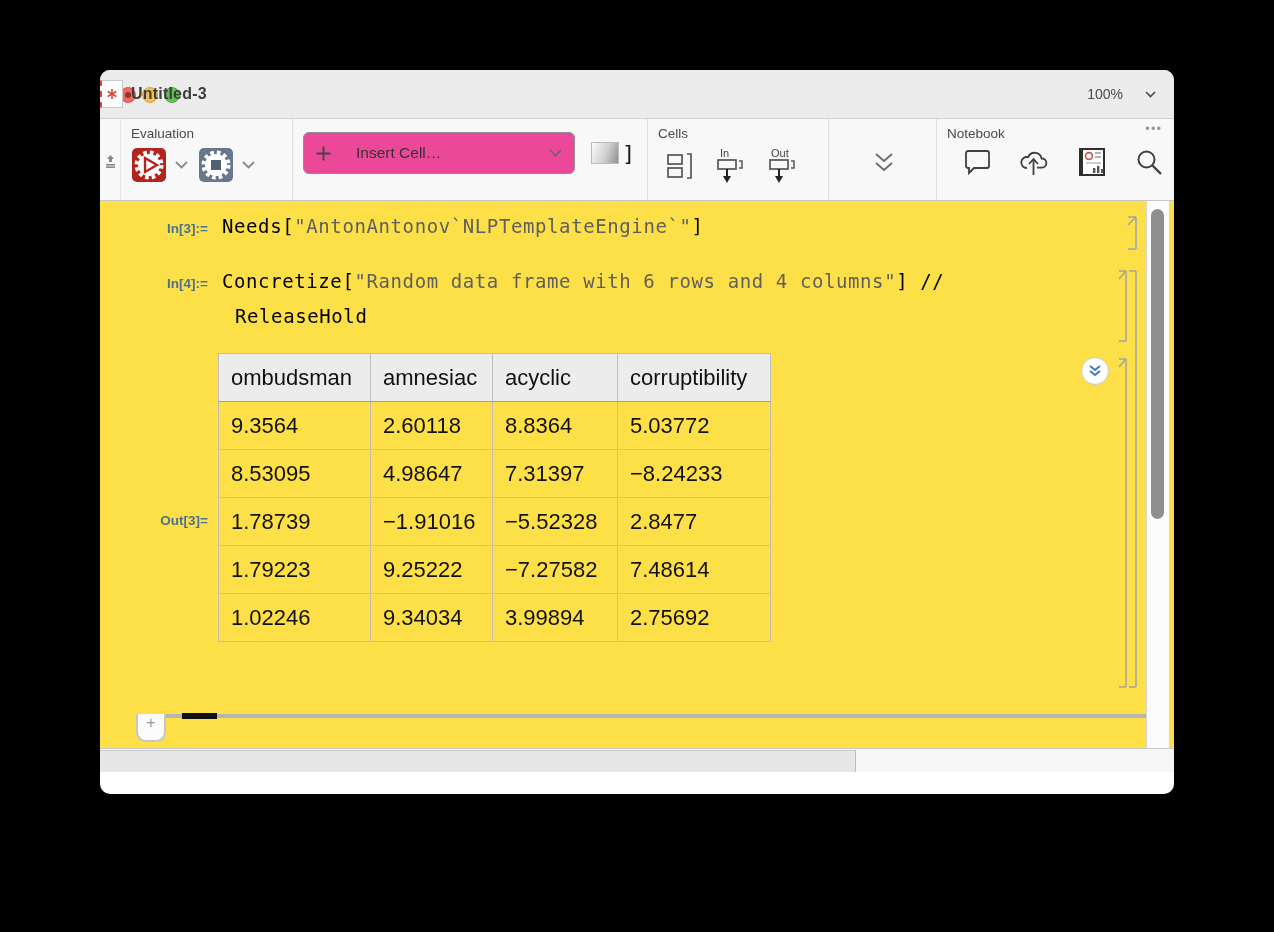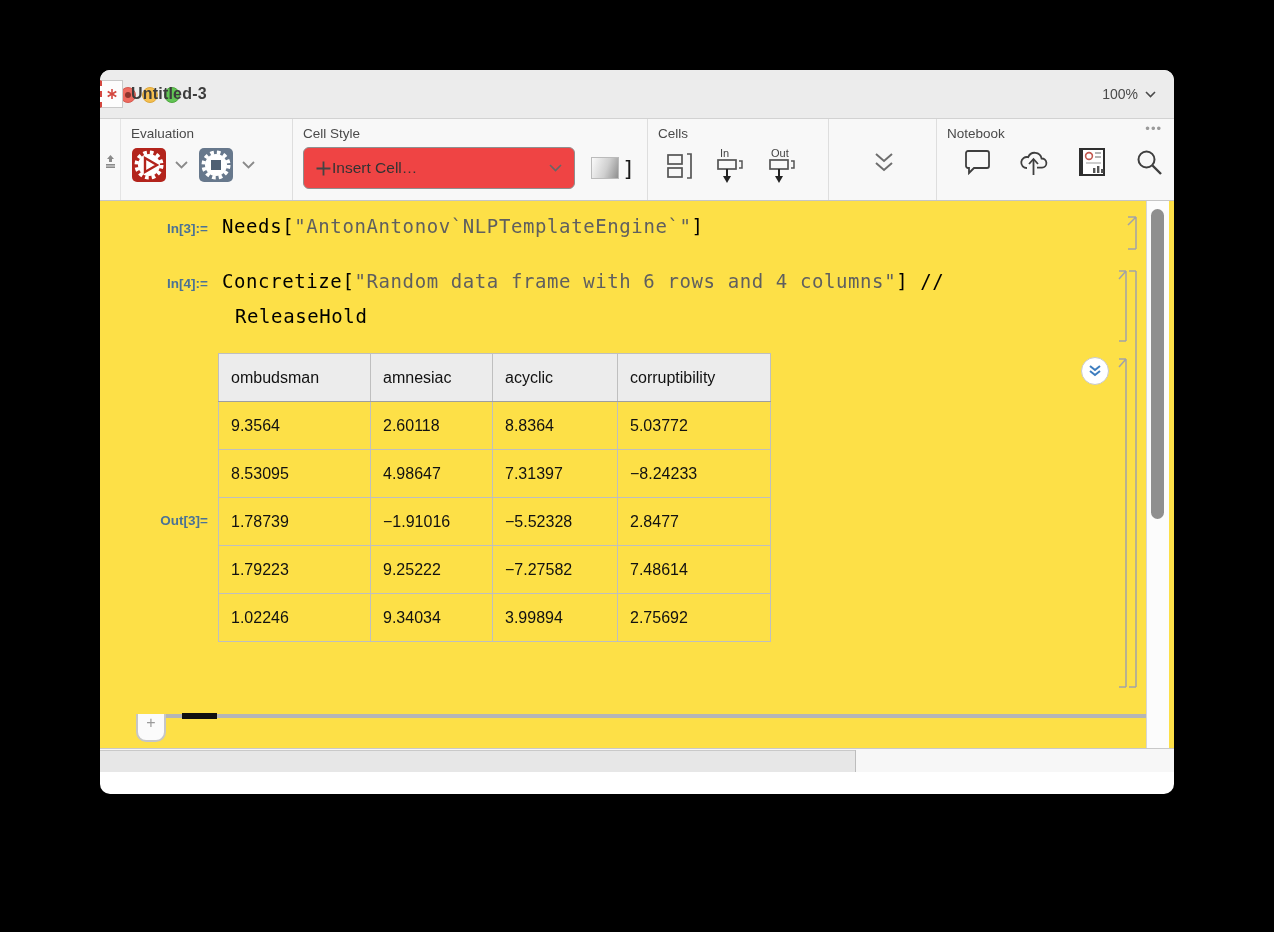--- a/index.html
+++ b/index.html
@@ -12,57 +12,57 @@
   .titlebar{height:48px;background:#ececec;border-bottom:1px solid #d2d2d2;position:relative;}
   .traffic{position:absolute;top:17px;width:14px;height:14px;border-radius:50%;}
   .t-red{left:20px;background:#ee6a5f;border:1px solid #d55b51;}
   .t-red::after{content:"";position:absolute;left:4px;top:4px;width:6px;height:6px;border-radius:50%;background:#8e352d;}
   .t-yellow{left:42px;background:#f5bf4f;border:1px solid #dda83d;}
   .t-green{left:64px;background:#61c454;border:1px solid #4fa73f;}
   .title-wrap{position:absolute;left:0;right:0;top:0;height:48px;display:flex;align-items:center;gap:8px;}
   .doc-icon{width:20px;height:26px;background:#fdfdfd;border:1px solid #c9c9c9;border-left:2px dashed #d4473f;
             display:flex;align-items:center;justify-content:center;}
   .title-text{font-size:16px;font-weight:bold;color:#3c3c3c;letter-spacing:.2px;}
-  .zoom-ctl{position:absolute;right:18px;top:0;height:48px;display:flex;align-items:center;gap:7px;
+  .zoom-ctl{position:absolute;right:18px;top:0;height:48px;display:flex;align-items:center;gap:22px;
             font-size:14px;color:#4a4a4a;}
   
   .toolbar{height:81px;background:#f8f8f8;border-bottom:1px solid #c6c6c6;display:flex;position:relative;}
   .tb-edge{width:20px;border-right:1px solid #e4e4e4;position:relative;}
   .tb-edge svg{position:absolute;left:5px;top:36px;}
   .tb-section{box-sizing:border-box;padding:7px 8px 0 10px;border-right:1px solid #dedede;}
   .tb-label{font-size:13.5px;color:#4a4a4a;}
   .tb-row{display:flex;align-items:center;margin-top:6px;}
   .sec-eval{width:172px;}
   .sec-style{width:355px;}
   .sec-cells{width:181px;}
   .sec-chev{width:108px;display:flex;align-items:center;justify-content:center;}
   .sec-notebook{flex:1;border-right:none;}
   .icon-btn{background:none;border:none;padding:0;cursor:pointer;display:flex;align-items:center;justify-content:center;text-align:center;}
   .chev-btn{margin:0 10px 0 8px;}
   .insert-dd{box-sizing:border-box;width:272px;height:42px;border:1.4px solid #8f8f8f;border-radius:6px;
-             background:#ef4444;display:flex;align-items:center;padding:0 12px;gap:1px;}
+             background:#ec4899;display:flex;align-items:center;padding:0 12px;gap:25px;}
   .insert-dd .dd-text{flex:1;font-size:15.5px;color:#333;}
   .style-swatch{width:26px;height:20px;margin-left:16px;
                 background:linear-gradient(110deg,#fafafa 0%,#cfcfcf 55%,#8f8f8f 100%);
                 border:1px solid #bbb;}
   .swatch-bracket{font-size:22px;color:#1a1a1a;margin-left:3px;font-family:"DejaVu Sans Mono",monospace;}
   .cells-row{gap:22px;margin-left:8px;}
   .nb-row{gap:26px;margin-left:16px;}
   .more-dots{position:absolute;right:12px;top:2px;font-size:13px;color:#9a9a9a;letter-spacing:1px;}
   
   .main{position:relative;height:571px;background:#fde047;}
   .cell-label{position:absolute;left:0;width:108px;text-align:right;
               font-size:13.5px;font-weight:600;color:#4b7295;}
   .code{position:absolute;font-family:"DejaVu Sans Mono",monospace;font-size:19px;
         letter-spacing:.6px;color:#1a1a1a;white-space:pre;}
   .code b{font-weight:normal;color:#000;}
   .code .str{color:#5f5f5f;font-weight:normal;}
   
   table.out-table{position:absolute;left:118px;top:152px;border-collapse:collapse;
-                  font-size:16px;color:#111;}
+                  font-size:22px;color:#111;}
   .out-table th,.out-table td{box-sizing:border-box;height:48px;padding:0 10px 0 12px;
                   border:1px solid #bfbfbf;text-align:left;font-weight:normal;vertical-align:middle;}
   .out-table th{background:#ececec;border-bottom:1px solid #9e9e9e;}
   .out-table{border:1px solid #a9a9a9;}
   .col-0{width:152px;} .col-1{width:122px;} .col-2{width:125px;margin-left:44px;} .col-3{width:153px;}
   
   .collapse-circle{position:absolute;left:981px;top:156px;width:26px;height:26px;border-radius:50%;
                    background:#fff;border:1.5px solid #c9c9c9;display:flex;align-items:center;justify-content:center;cursor:pointer;}
   
   .brackets{position:absolute;left:1010px;top:8px;}
@@ -140,21 +140,20 @@
         </button>
         <button class="icon-btn chev-btn">
           <svg width="13" height="8" viewBox="0 0 13 8">
             <polyline points="1,1 6.5,6.5 12,1" fill="none" stroke="#8a8a8a" stroke-width="1.8"></polyline>
           </svg>
         </button>
       </div>
     </div>
 
     <div class="tb-section sec-style">
-      <div class="tb-label">Cell Style</div>
       <div class="tb-row">
         <div class="insert-dd">
           <svg width="15" height="15" viewBox="0 0 15 15">
             <line x1="7.5" y1="0.5" x2="7.5" y2="14.5" stroke="#444" stroke-width="1.8"></line>
             <line x1="0.5" y1="7.5" x2="14.5" y2="7.5" stroke="#444" stroke-width="1.8"></line>
           </svg>
           <span class="dd-text">Insert Cell…</span>
           <svg width="13" height="8" viewBox="0 0 13 8">
             <polyline points="1,1 6.5,6.5 12,1" fill="none" stroke="#666" stroke-width="1.6"></polyline>
           </svg>

